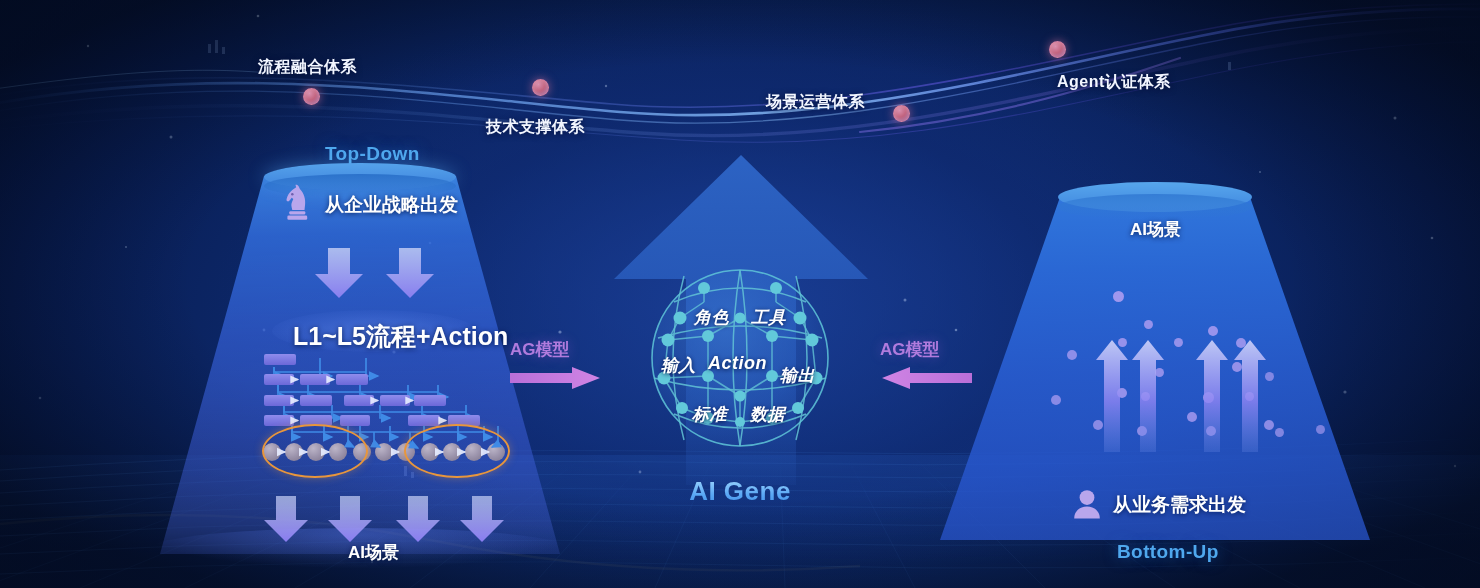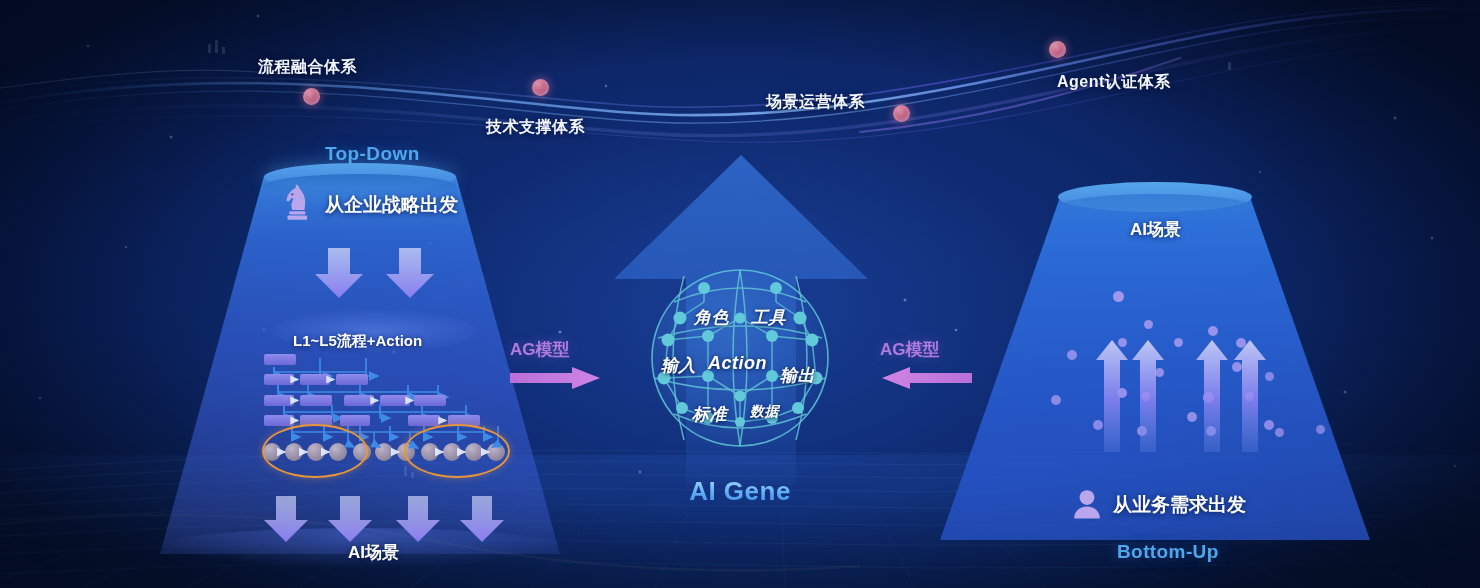--- a/index.html
+++ b/index.html
@@ -296,21 +296,21 @@
         <stop offset="100%" stop-color="#8a7ff0" stop-opacity=".98"></stop>
       </linearGradient>
     </defs>
     <g fill="url(#dnA)">
       <path d="M12,0 h22 v26 h13 L23,50 L-1,26 h13 z" transform="translate(6,0)"></path>
       <path d="M12,0 h22 v26 h13 L23,50 L-1,26 h13 z" transform="translate(77,0)"></path>
     </g>
   </svg>
 
   <div class="glowpill noclick" style="left:272px; top:310px; width:204px; height:42px;"></div>
-  <div class="txt" style="left:293px; top:320px; font-size:15px; font-weight:700; text-shadow:0 1px 5px rgba(0,20,70,.85);margin-top:12px;">L1~L5流程+Action</div>
+  <div class="txt" style="left:293px; top:320px; font-size:25px; font-weight:700; text-shadow:0 1px 5px rgba(0,20,70,.85);">L1~L5流程+Action</div>
 
   <svg id="ptree" width="256" height="120" viewBox="0 0 256 120">
     <defs>
       <linearGradient id="barG" x1="0" y1="0" x2="0" y2="1">
         <stop offset="0%" stop-color="#8f8cec"></stop>
         <stop offset="100%" stop-color="#6b68d8"></stop>
       </linearGradient>
       <radialGradient id="cirG" cx="35%" cy="30%" r="75%">
         <stop offset="0%" stop-color="#bcb5c8"></stop>
         <stop offset="60%" stop-color="#9d95ad"></stop>
@@ -521,21 +521,21 @@
       <circle cx="92" cy="156" r="5"></circle>
     </g>
   </svg>
 
   <div class="sph-lbl" style="left:694px; top:306px; font-size:17px;">角色</div>
   <div class="sph-lbl" style="left:751px; top:306px; font-size:17px;">工具</div>
   <div class="sph-lbl" style="left:661px; top:354px; font-size:17px;">输入</div>
   <div class="sph-lbl" style="left:708px; top:353px; font-size:18px;">Action</div>
   <div class="sph-lbl" style="left:780px; top:364px; font-size:17px;">输出</div>
   <div class="sph-lbl" style="left:692px; top:403px; font-size:17px;">标准</div>
-  <div class="sph-lbl" style="left:750px; top:403px; font-size:14px;">数据</div>
+  <div class="sph-lbl" style="left:750px; top:403px; font-size:17px;">数据</div>
 
   <div class="title-gene">AI Gene</div>
 
   <div class="ag-wrap" style="left:510px; top:338px; width:92px;">
     <div class="ag-text">AG模型</div>
     <svg class="noclick" width="92" height="22" viewBox="0 0 92 22" style="margin-top:6px;">
       <defs>
         <linearGradient id="agR" x1="0" y1="0" x2="1" y2="0">
           <stop offset="0%" stop-color="#b96fd8"></stop>
           <stop offset="100%" stop-color="#cf84e4"></stop>

